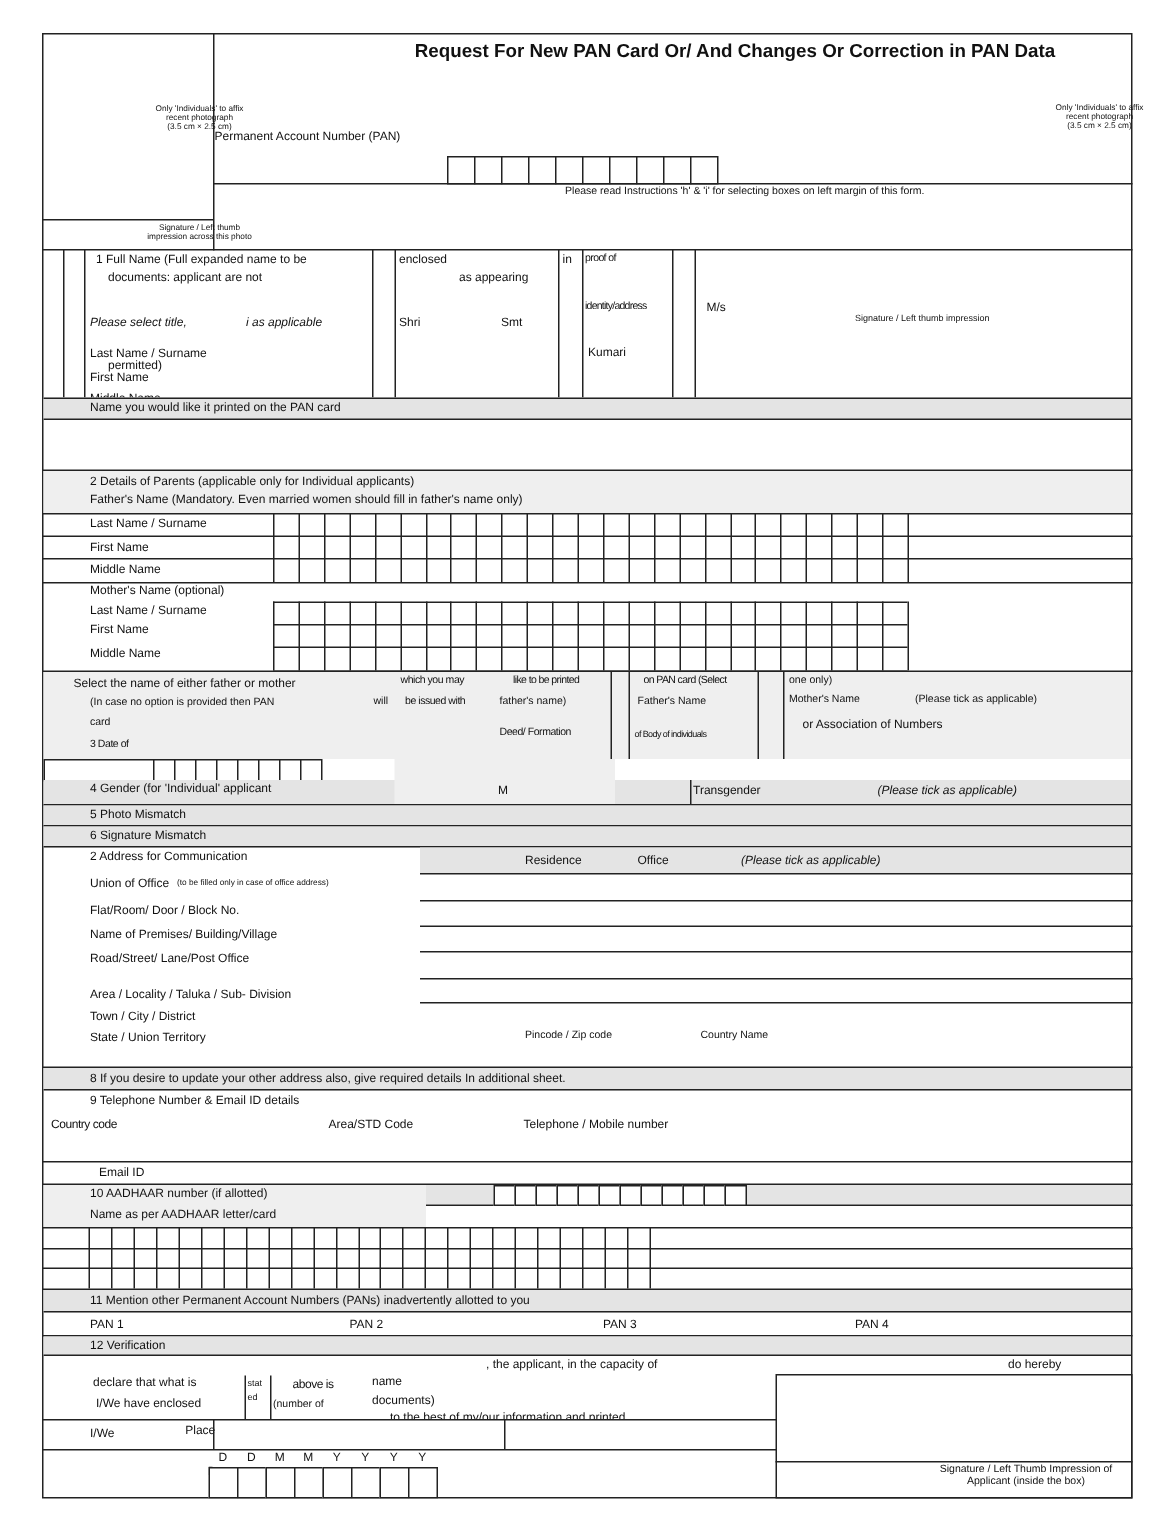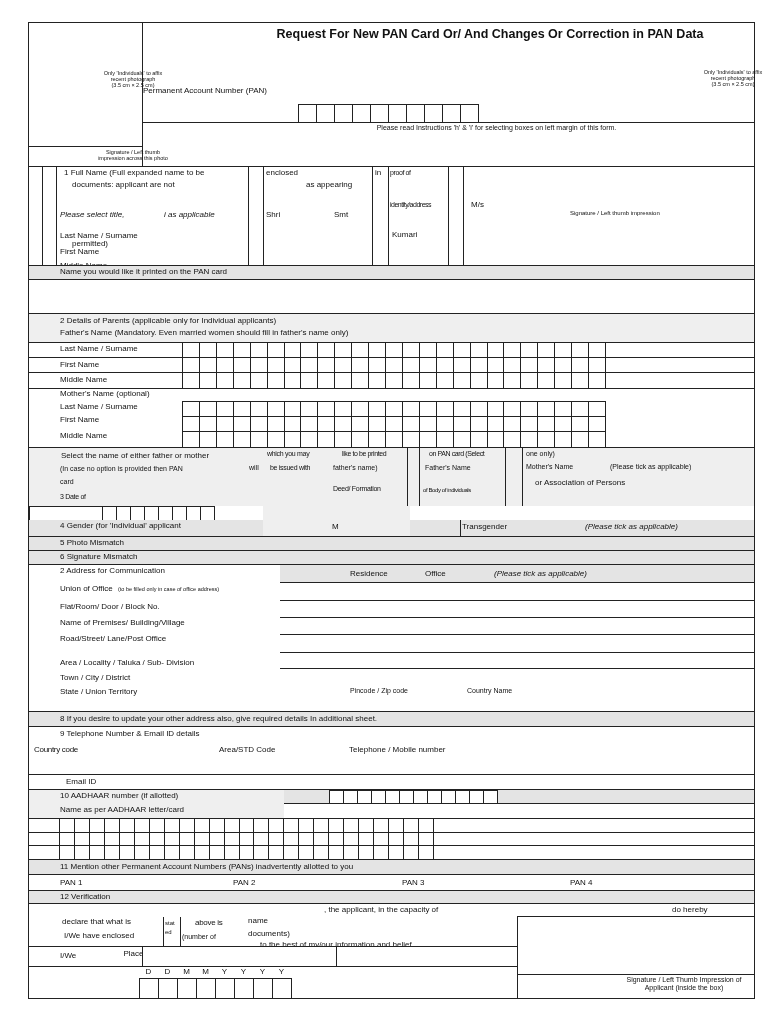--- a/index.html
+++ b/index.html
@@ -173,37 +173,37 @@
     <div class="hl" style="left: 0px; top: 46px; width: 423px;"></div>
   </div>
 <div class="hl" style="left:28px;top:447px;width:727px;"></div>
 
 <div class="lgray" style="left:29px;top:448px;width:725px;height:58px;"></div>
 <div class="vl" style="left:407px;top:448px;height:58px;"></div>
 <div class="vl" style="left:419px;top:448px;height:58px;"></div>
 <div class="vl" style="left:505px;top:448px;height:58px;"></div>
 <div class="vl" style="left:522px;top:448px;height:58px;"></div>
 
-<div class="t f8" style="left:61px;top:452px;">Select the name of either father or mother</div>
+<div class="t f8" style="left:49px;top:452px;">Select the name of either father or mother</div>
 <div class="t f7" style="left:60px;top:465px;">(In case no option is provided then PAN</div>
 <div class="t f7" style="left:60px;top:478px;">card</div>
 <div class="t f7" style="left:60px;top:493px;letter-spacing:-0.3px;">3 Date of</div>
 <div class="t f7" style="left:249px;top:464px;">will</div>
 <div class="t f7" style="left:267px;top:450px;letter-spacing:-0.3px;">which you may</div>
 <div class="t f7" style="left:270px;top:464px;letter-spacing:-0.3px;">be issued with</div>
 <div class="t f7" style="left:342px;top:450px;letter-spacing:-0.4px;">like to be printed</div>
 <div class="t f7" style="left:333px;top:464px;">father's name)</div>
 <div class="t f7" style="left:333px;top:485px;letter-spacing:-0.3px;">Deed/ Formation</div>
 <div class="t f7" style="left:429px;top:450px;letter-spacing:-0.4px;">on PAN card (Select</div>
 <div class="t f7" style="left:425px;top:464px;">Father's Name</div>
 <div class="t f6" style="left:423px;top:487px;letter-spacing:-0.4px;">of Body of individuals</div>
 <div class="t f7" style="left:526px;top:450px;">one only)</div>
 <div class="t f7" style="left:526px;top:463px;">Mother's Name</div>
 <div class="t f7" style="left:610px;top:463px;">(Please tick as applicable)</div>
-<div class="t f8" style="left:535px;top:479px;">or Association of Persons</div>
+<div class="t f8" style="left:535px;top:479px;">or Association of Numbers</div>
 
 <div class="a" style="left:29px;top:506px;width:725px;height:14px;background:#fff;"></div>
 <div class="lgray" style="left:263px;top:506px;width:147px;height:30px;"></div>
 <div class="a frame" style="left:29px;top:506px;width:74px;height:15px;"></div>
 <div class="boxes" id="dob-boxes" style="left:102px;top:506px;">
     <span style="width: 15px; height: 15px;"></span>
     <span style="width: 15px; height: 15px;"></span>
     <span style="width: 15px; height: 15px;"></span>
     <span style="width: 15px; height: 15px;"></span>
     <span style="width: 15px; height: 15px;"></span>
@@ -340,21 +340,21 @@
 <div class="vl" style="left:163px;top:917px;height:29px;"></div>
 <div class="vl" style="left:180px;top:917px;height:29px;"></div>
 <div class="t f6" style="left:165px;top:920px;">stat</div>
 <div class="t f6" style="left:165px;top:929px;">ed</div>
 <div class="t f8" style="left:195px;top:919px;letter-spacing:-0.3px;">above is</div>
 <div class="t f7" style="left:182px;top:933px;">(number of</div>
 <div class="a" style="left:230px;top:930px;width:16px;height:12px;"></div>
 <div class="t f8" style="left:248px;top:917px;">name</div>
 <div class="t f8" style="left:248px;top:930px;">documents)</div>
 <div class="a" style="left:250px;top:940px;width:270px;height:6px;overflow:hidden;">
-  <div class="t f8" style="left:10px;top:1px;">to the best of my/our information and belief</div>
+  <div class="t f8" style="left:10px;top:1px;">to the best of my/our information and printed</div>
 </div>
 
 <div class="hl" style="left:28px;top:946px;width:490px;"></div>
 <div class="t f8 center" style="left:29px;top:950px;width:113px;">Place</div>
 <div class="vl" style="left:142px;top:946px;height:20px;"></div>
 <div class="a" style="left:143px;top:947px;width:193px;height:19px;"></div>
 <div class="vl" style="left:336px;top:946px;height:20px;"></div>
 <div class="hl" style="left:28px;top:966px;width:490px;"></div>
 
 <div class="t f8 center" style="left:29px;top:977px;width:140px;">Date</div>

